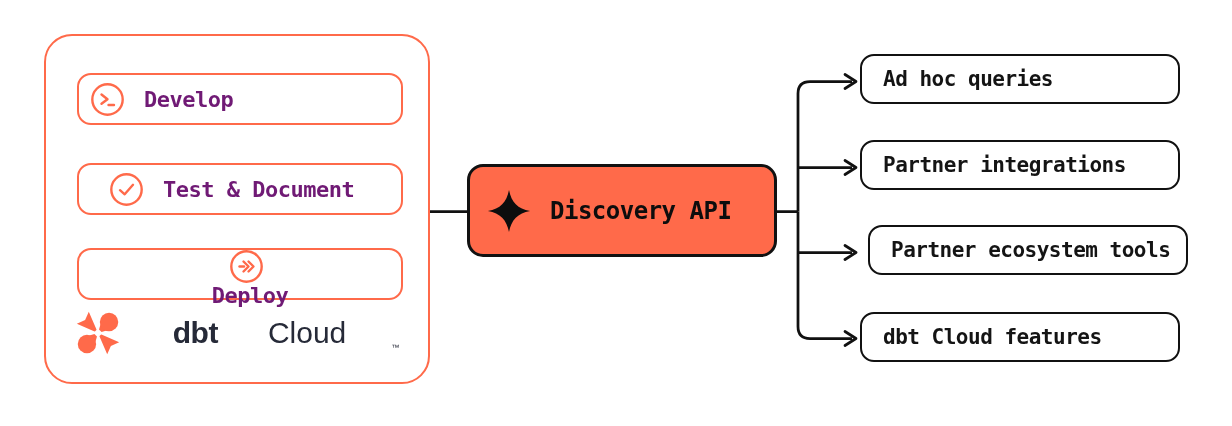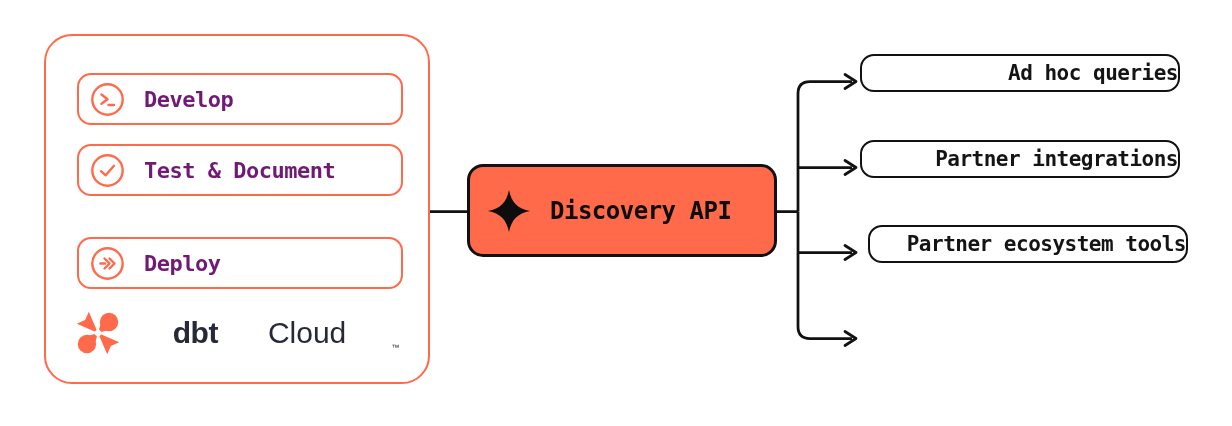--- a/index.html
+++ b/index.html
@@ -30,22 +30,22 @@
     display:flex;align-items:center;
   }
   .stage-btn .icon{
     width:33px;height:33px;margin-left:12px;flex:0 0 auto;display:block;
   }
   .stage-btn .label{
     margin-left:20px;font-size:22px;font-weight:700;color:#701a75;
     letter-spacing:-0.5px;white-space:nowrap;
   }
   .btn-develop{top:37px;}
-  .btn-test{top:108px;}
-  .btn-deploy{top:201px;}
+  .btn-test{top:127px;padding-left:19px;}
+  .btn-deploy{top:212px;flex-direction:column;}
 
   .logo-row{
     position:absolute;left:0;right:0;top:272px;height:50px;
     display:flex;align-items:center;justify-content:center;gap:43px;
   }
   .logo-mark{width:46px;height:46px;display:block;}
   .logo-brand{
     font-family:"Liberation Sans",sans-serif;font-weight:800;font-size:30px;
     color:var(--navy);margin-left:9px;letter-spacing:-0.5px;
   }
@@ -65,23 +65,23 @@
     display:flex;align-items:center;
   }
   .hub .icon{width:44px;height:44px;margin-left:17px;flex:0 0 auto;display:block;}
   .hub .label{
     margin-left:19px;font-size:24px;font-weight:700;color:#0d0d0d;
     letter-spacing:-0.5px;white-space:nowrap;
   }
 
   
   .out-box{
-    position:absolute;left:860px;width:320px;height:38px;
+    position:absolute;left:860px;width:320px;height:50px;
     border:2.5px solid var(--ink);border-radius:14px;background:var(--bg);
-    display:flex;align-items:center;justify-content:flex-end;
+    display:flex;align-items:center;
   }
   .out-box .label{
     margin-left:21px;font-size:21px;font-weight:700;color:#141414;
     letter-spacing:-0.5px;white-space:nowrap;
   }
   .out-0{top:54px;}
   .out-1{top:140px;}
   .out-2{top:225px;margin-left:8px;}
   .out-3{top:312px;}
 </style>
@@ -161,14 +161,17 @@
 
   <div class="out-box out-0">
     <span class="label">Ad hoc queries</span>
   </div>
   <div class="out-box out-1">
     <span class="label">Partner integrations</span>
   </div>
   <div class="out-box out-2">
     <span class="label">Partner ecosystem tools</span>
   </div>
+  <div class="out-box out-3">
+    <span class="label">dbt Cloud features</span>
+  </div>
 
 </div>
 
 </body></html>

